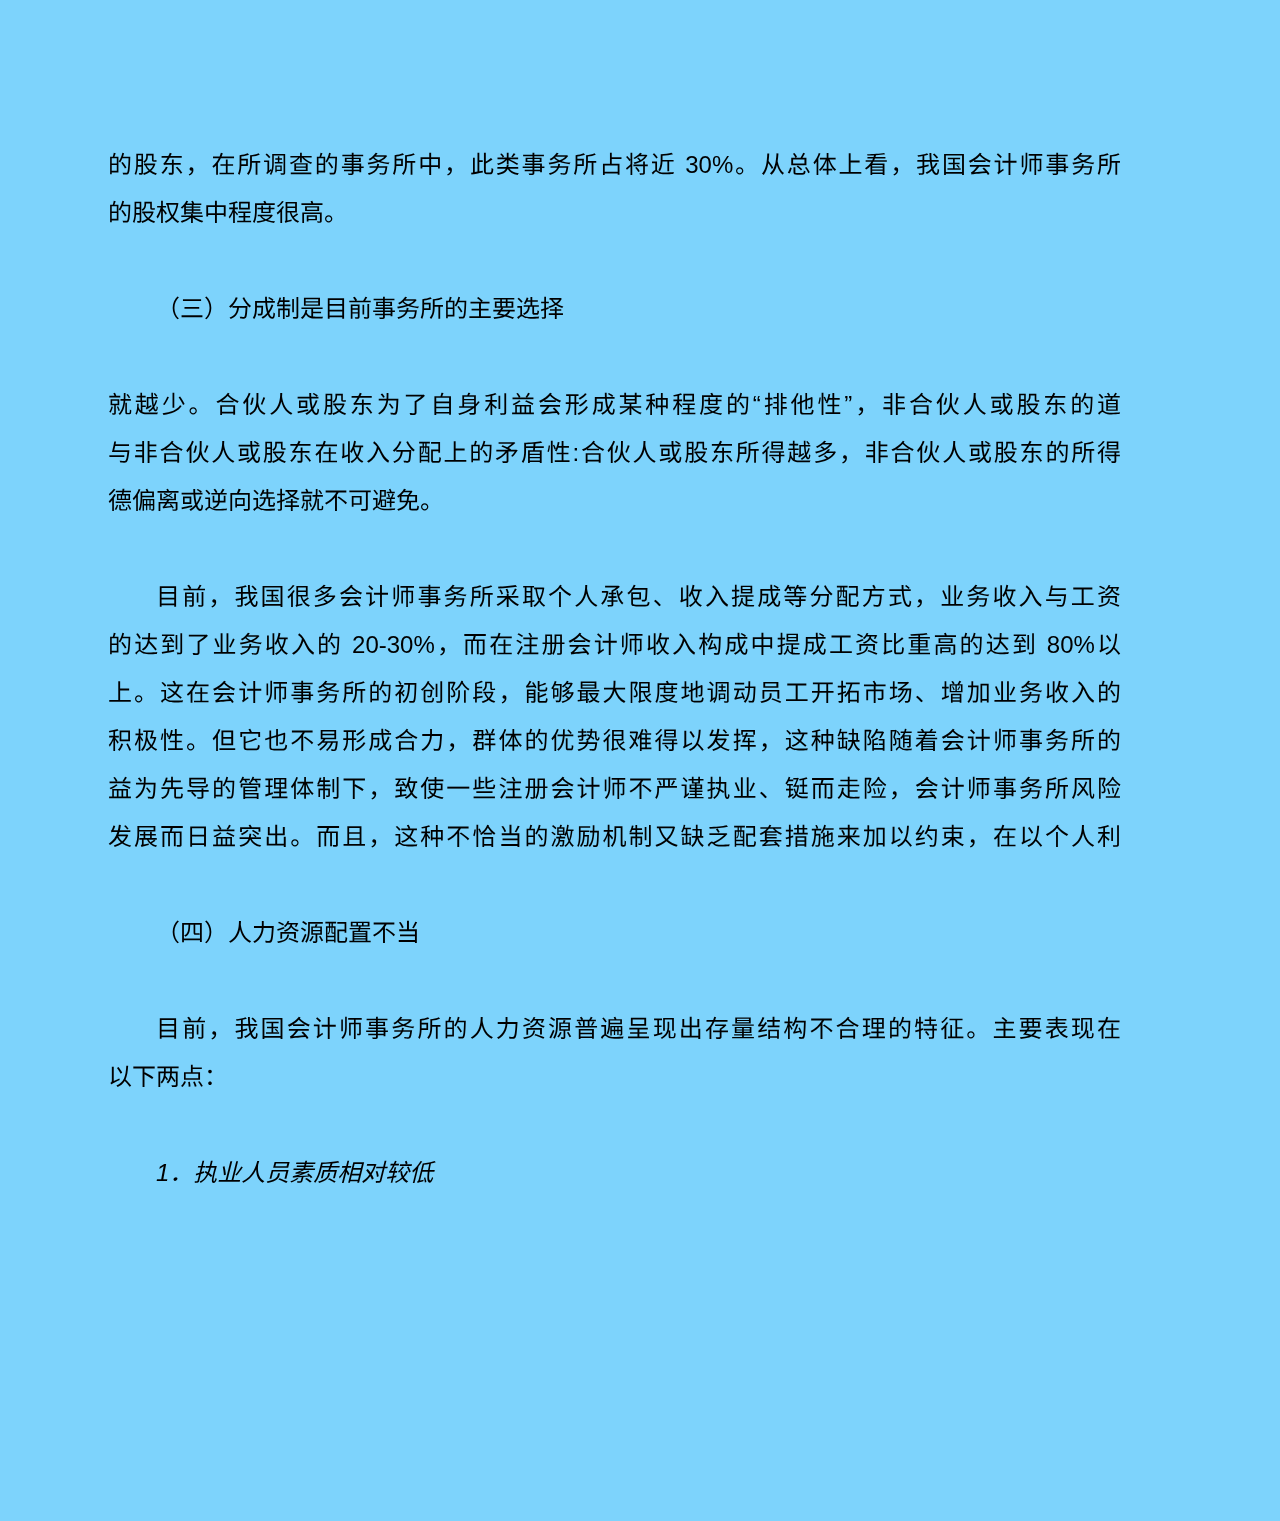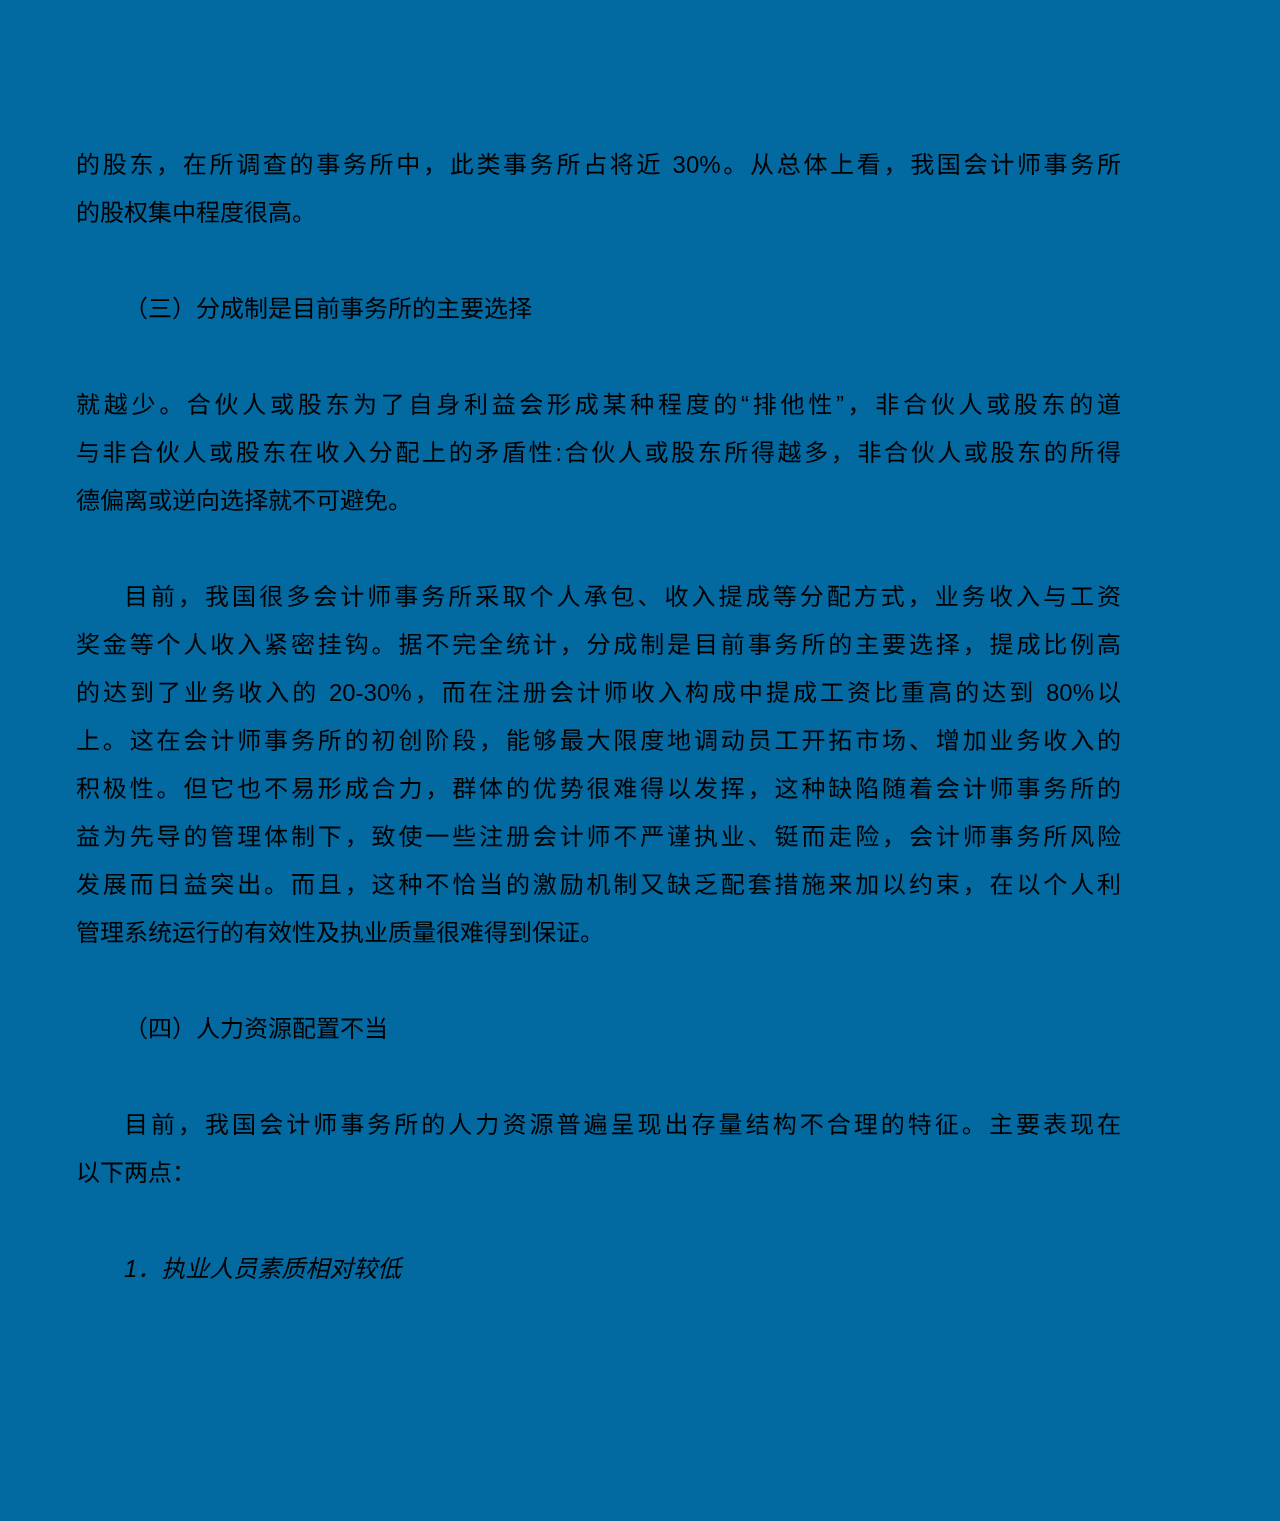--- a/index.html
+++ b/index.html
@@ -6,22 +6,22 @@
     margin: 0;
     padding: 0;
     background: #ffffff;
   }
   .page {
     position: relative;
     box-sizing: border-box;
     width: 1280px;
     min-height: 1521px;
     margin: 0 auto;
-    background: #0369a1;
-    padding: 141px 159px 80px 76px;
+    background: #7dd3fc;
+    padding: 141px 159px 80px 108px;
     font-family: "Liberation Sans", "DejaVu Sans", sans-serif;
     font-size: 24px;
     line-height: 48px;
     color: #000000;
     overflow: hidden;
   }
   .block {
     margin: 0 0 48px 0;
   }
   .block:last-child {
@@ -54,27 +54,25 @@
       <div class="block indent">
         <div class="line line-first line-last">（三）分成制是目前事务所的主要选择</div>
       </div>
       <div class="block indent">
         <div class="line">就越少。合伙人或股东为了自身利益会形成某种程度的“排他性”，非合伙人或股东的道</div>
         <div class="line">与非合伙人或股东在收入分配上的矛盾性:合伙人或股东所得越多，非合伙人或股东的所得</div>
         <div class="line line-last">德偏离或逆向选择就不可避免。</div>
       </div>
       <div class="block indent">
         <div class="line line-first">目前，我国很多会计师事务所采取个人承包、收入提成等分配方式，业务收入与工资</div>
-        <div class="line">奖金等个人收入紧密挂钩。据不完全统计，分成制是目前事务所的主要选择，提成比例高</div>
         <div class="line">的达到了业务收入的 20-30%，而在注册会计师收入构成中提成工资比重高的达到 80%以</div>
         <div class="line">上。这在会计师事务所的初创阶段，能够最大限度地调动员工开拓市场、增加业务收入的</div>
         <div class="line">积极性。但它也不易形成合力，群体的优势很难得以发挥，这种缺陷随着会计师事务所的</div>
         <div class="line">益为先导的管理体制下，致使一些注册会计师不严谨执业、铤而走险，会计师事务所风险</div>
         <div class="line">发展而日益突出。而且，这种不恰当的激励机制又缺乏配套措施来加以约束，在以个人利</div>
-        <div class="line line-last">管理系统运行的有效性及执业质量很难得到保证。</div>
       </div>
       <div class="block indent">
         <div class="line line-first line-last">（四）人力资源配置不当</div>
       </div>
       <div class="block indent">
         <div class="line line-first">目前，我国会计师事务所的人力资源普遍呈现出存量结构不合理的特征。主要表现在</div>
         <div class="line line-last">以下两点：</div>
       </div>
       <div class="block indent">
         <div class="line line-first line-last">1．执业人员素质相对较低</div>

